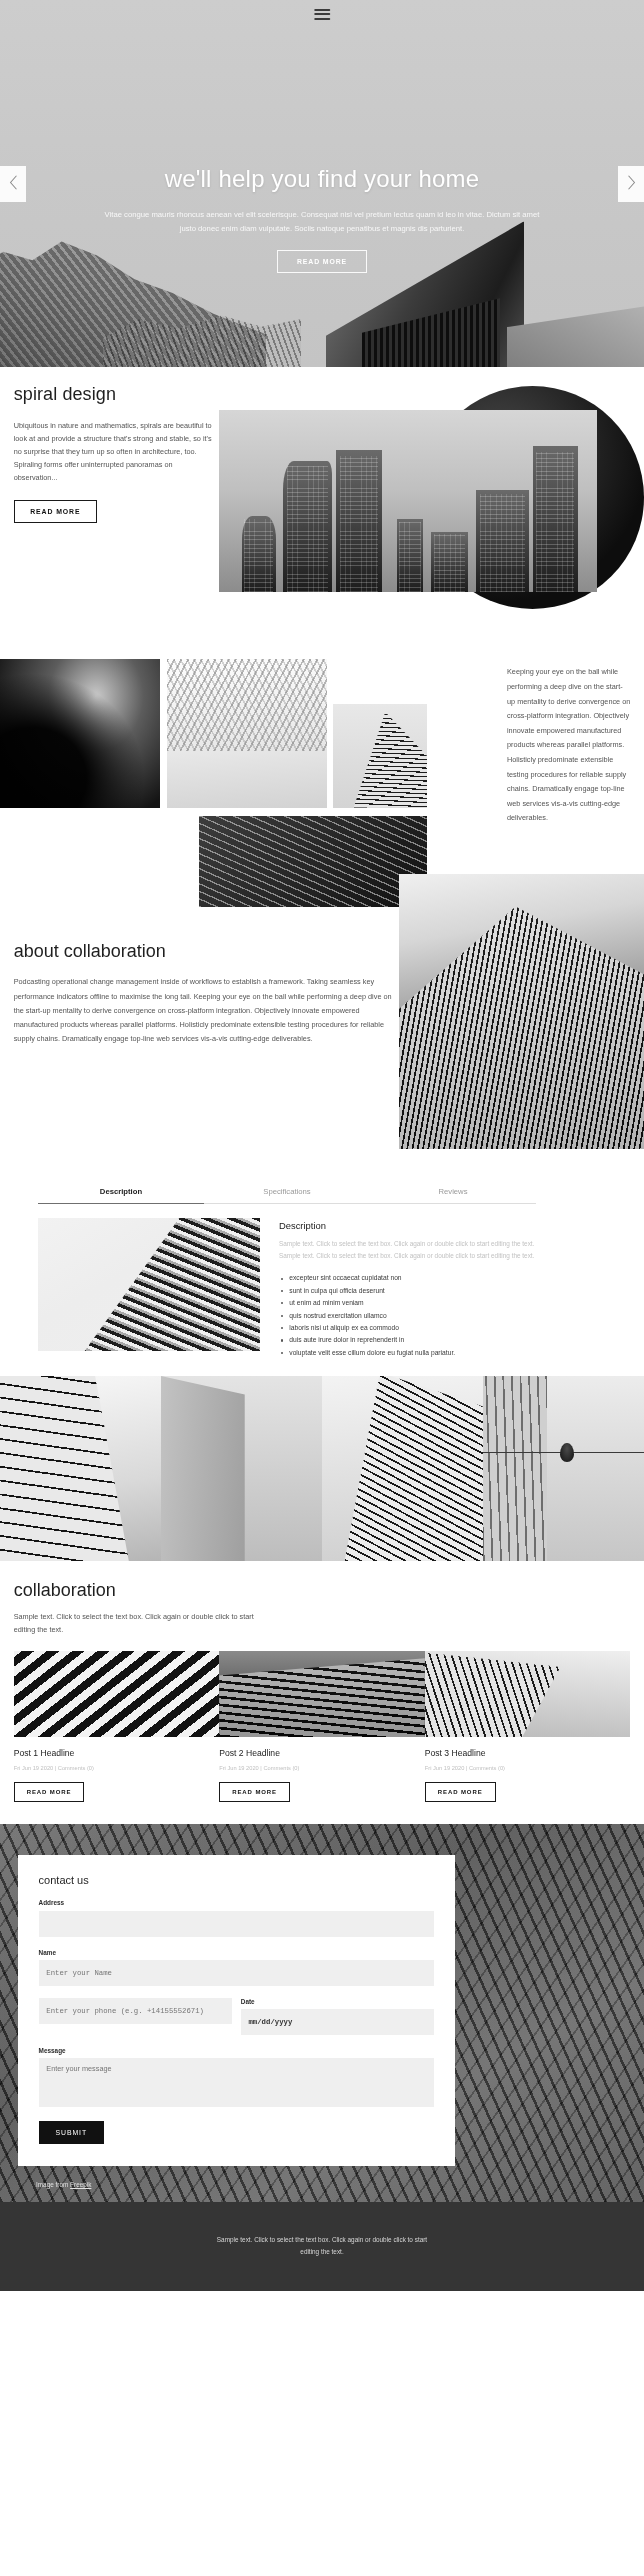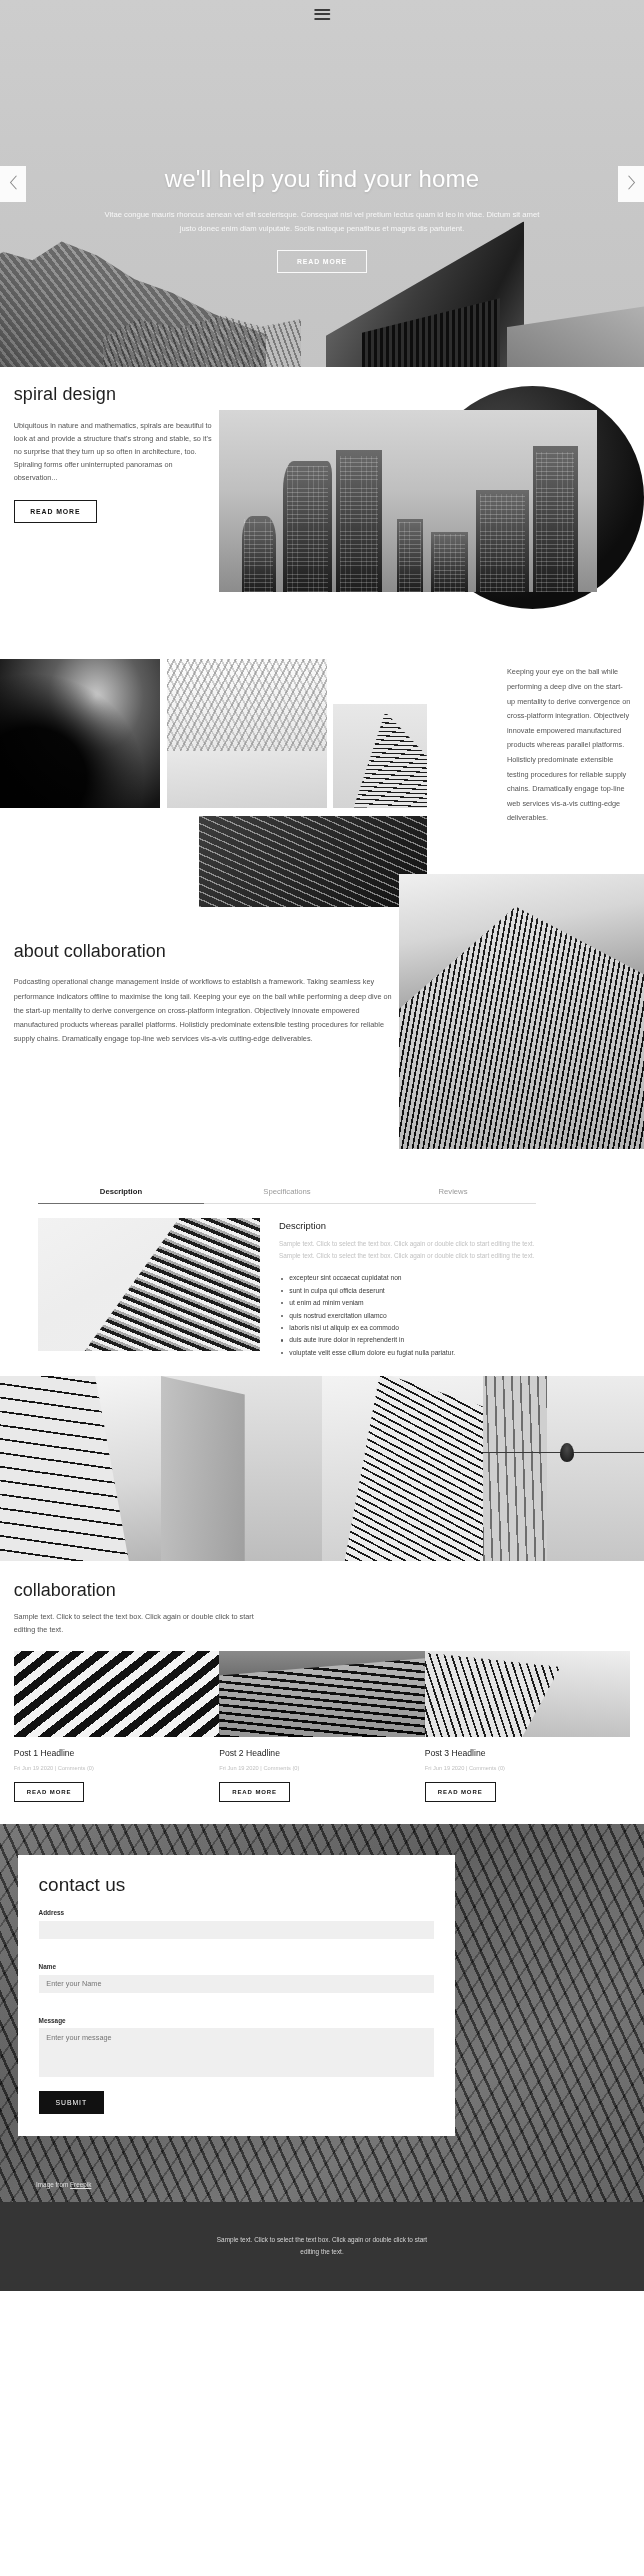--- a/index.html
+++ b/index.html
@@ -299,26 +299,26 @@
   }
   .contact::before {
     content:""; position:absolute; inset:0;
     background: repeating-linear-gradient(66deg, rgba(0,0,0,.45) 0 2.6px, rgba(190,190,190,.18) 2.6px 12px),
                 repeating-linear-gradient(-54deg, rgba(0,0,0,.3) 0 1.7px, rgba(210,210,210,.12) 1.7px 15.5px);
   }
   .contact-card {
     position: absolute; left: 18px; top: 31px;
     width: 437px; background: #fff; padding: 19px 20.6px 22px 20.6px;
   }
-  .contact-card h2 { font-size: 19px; font-weight: 300; color: #1f1f1f; margin-bottom: 13.7px; }
+  .contact-card h2 { font-size: 11px; font-weight: 300; color: #1f1f1f; margin-bottom: 13.7px; }
   .field-label { font-size: 6.4px; font-weight: 700; color: #2c2c2c; margin-bottom: 4.3px; display:block; }
   .field {
     width: 100%; background: #efefef; border: none; outline: none;
-    height: 18px; padding: 0 7.7px; font-size: 7.3px; color: #9a9a9a;
-    font-family: Liberation Sans, sans-serif; margin-bottom: 24px;
+    height: 26px; padding: 0 7.7px; font-size: 7.3px; color: #9a9a9a;
+    font-family: Liberation Mono, monospace; margin-bottom: 12px;
   }
   .row2 { display: flex; gap: 8.6px; }
   .row2 > div { flex: 1; }
   .field.dateval { color: #333; font-weight: 600; }
   .msg {
     width: 100%; background: #efefef; border: none; outline: none;
     height: 49px; padding: 5.2px 7.7px; font-size: 7.3px; color: #9a9a9a;
     resize: none; font-family: "Liberation Sans", sans-serif; margin-bottom: 11px;
   }
   .submit {
@@ -474,20 +474,29 @@
 <section class="contact">
   <div class="contact-card">
     <h2>contact us</h2>
 
     <label class="field-label">Address</label>
     <input class="field" type="text" value="" style="">
 
     <label class="field-label">Name</label>
     <input class="field" type="text" placeholder="Enter your Name" style="">
 
+    <div class="row2">
+      <div>
+        <input class="field" type="text" placeholder="Enter your phone (e.g. +14155552671)" style="">
+      </div>
+      <div>
+        <label class="field-label">Date</label>
+        <input class="field dateval" type="text" value="mm/dd/yyyy" style="">
+      </div>
+    </div>
 
     <label class="field-label">Message</label>
     <textarea class="msg" placeholder="Enter your message" style=""></textarea>
 
     <button class="submit">SUBMIT</button>
   </div>
 
   <div class="credit">
     <span>Image from </span><u>Freepik</u>
   </div>

